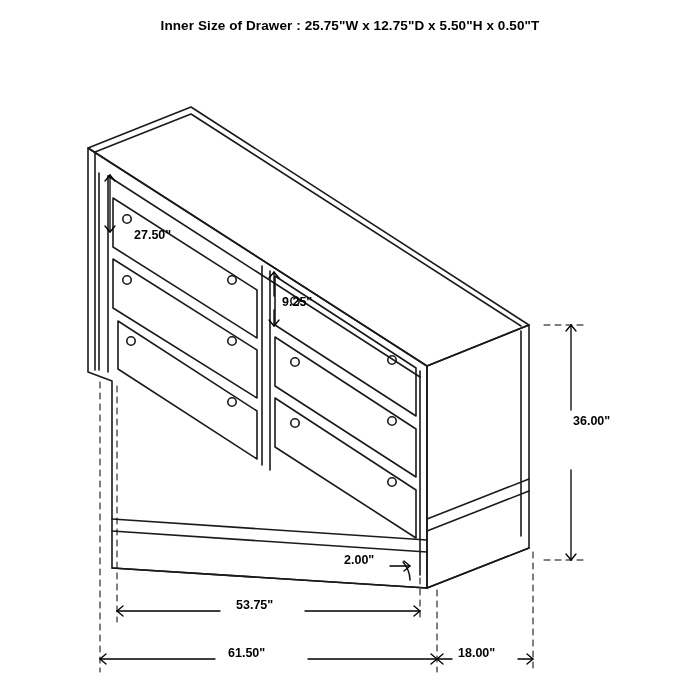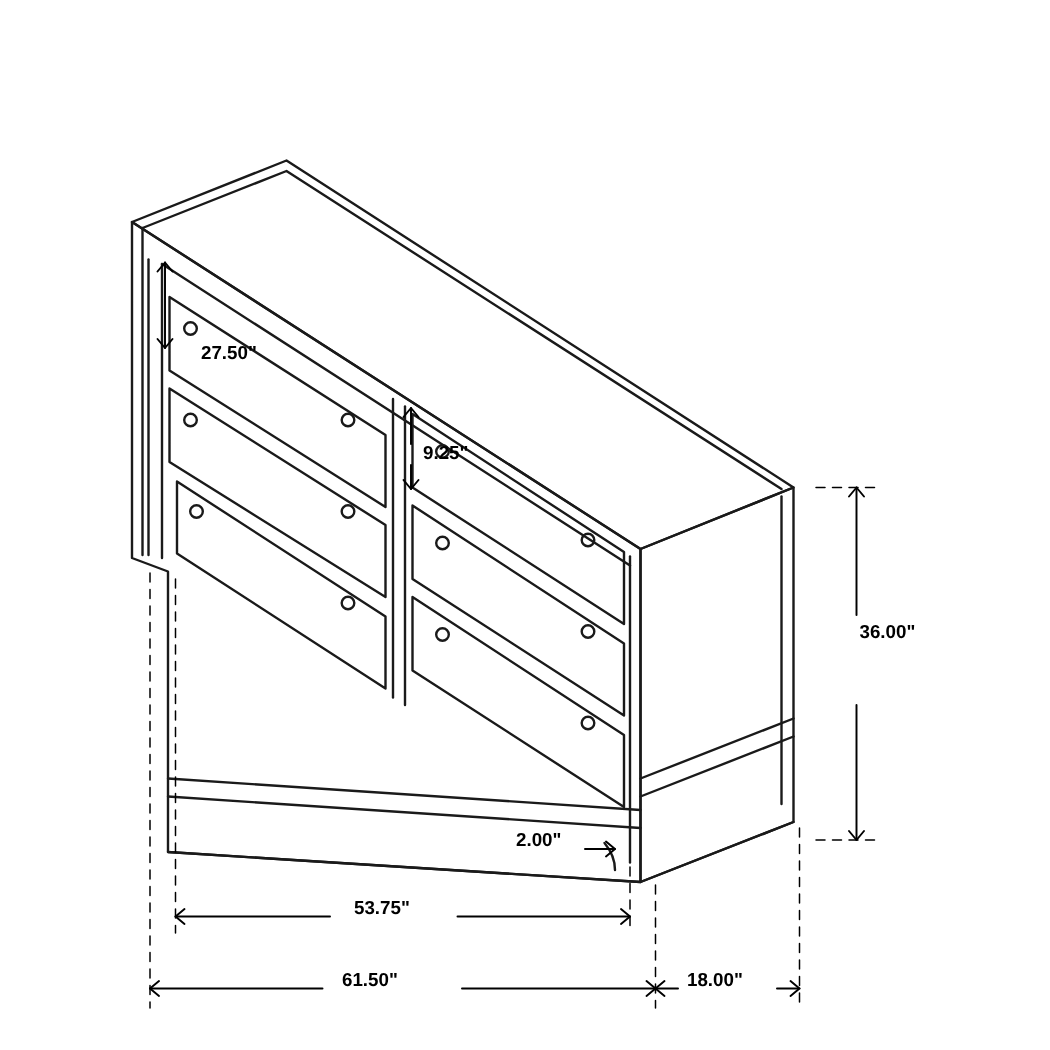--- a/index.html
+++ b/index.html
@@ -44,20 +44,21 @@
     font-weight: bold;
     color: #000;
     white-space: nowrap;
   }
 </style>
 </head>
 <body>
 
 <div id="page">
 
+  <div id="title">Inner Size of Drawer : 25.75"W x 12.75"D x 5.50"H x 0.50"T</div>
 
   <svg id="drawing" viewBox="0 0 700 700">
     <g fill="none" stroke="#1a1a1a" stroke-width="1.6" stroke-linejoin="round" stroke-linecap="round">
 
       <g>
         <path d="M 88,148 L 191,107 L 529,325 L 427,366 Z"></path>
         <path d="M 95,152 L 191,114 L 521,326"></path>
       </g>
 
       <g>

